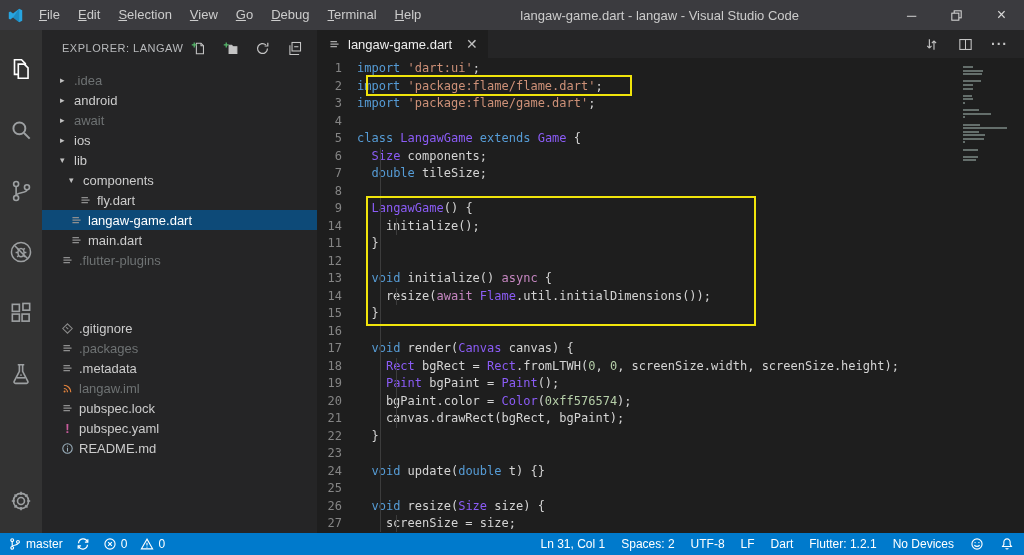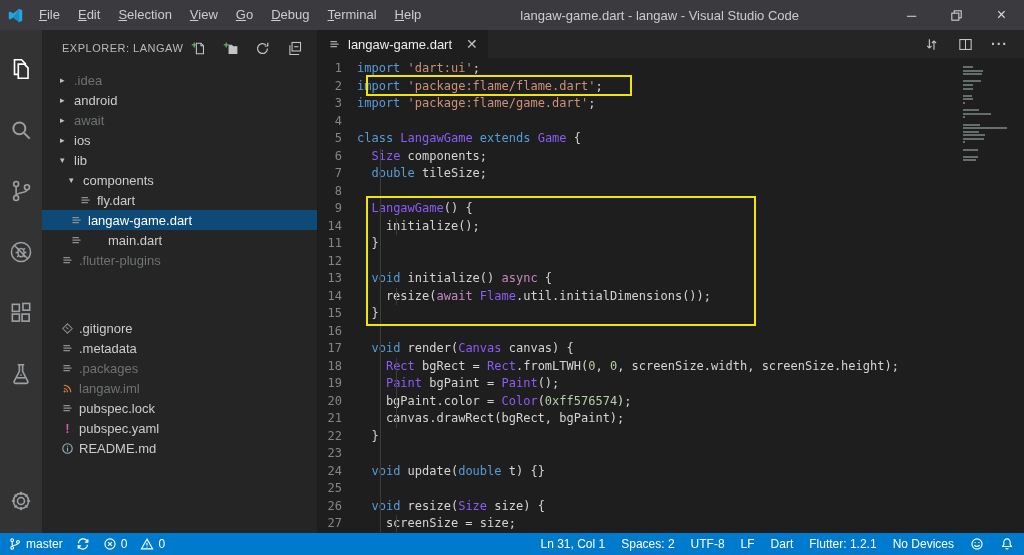--- a/index.html
+++ b/index.html
@@ -264,21 +264,21 @@
             <span>fly.dart</span>
           </div>
           <div class="row selected" style="padding-left: 27px;">
             <span class="icon ficon">
               <svg viewBox="0 0 16 16" stroke="currentColor" stroke-width="1.6" fill="none">
                 <path d="M3 4.5h8M3 7.5h10M3 10.5h8"></path>
               </svg>
             </span>
             <span>langaw-game.dart</span>
           </div>
-          <div class="row" style="padding-left: 27px; gap: 20px;">
+          <div class="row" style="padding-left: 27px;">
             <span class="icon ficon">
               <svg viewBox="0 0 16 16" stroke="currentColor" stroke-width="1.6" fill="none">
                 <path d="M3 4.5h8M3 7.5h10M3 10.5h8"></path>
               </svg>
             </span>
             <span>main.dart</span>
           </div>
           <div class="row dim" style="padding-left: 18px;">
             <span class="icon ficon">
               <svg viewBox="0 0 16 16" stroke="currentColor" stroke-width="1.6" fill="none">
@@ -289,35 +289,35 @@
           </div>
           <div class="row" style="padding-left: 18px; margin-top: 48px;">
             <span class="icon ficon">
               <svg viewBox="0 0 16 16" fill="none" stroke="#8c8c8c" stroke-width="1.3">
                 <path d="M8 2.2L13.8 8 8 13.8 2.2 8z"></path>
                 <path d="M6.2 6.2l2.7 2.7"></path>
               </svg>
             </span>
             <span>.gitignore</span>
           </div>
+          <div class="row dim" style="padding-left: 18px;">
+            <span class="icon ficon">
+              <svg viewBox="0 0 16 16" stroke="currentColor" stroke-width="1.6" fill="none">
+                <path d="M3 4.5h8M3 7.5h10M3 10.5h8"></path>
+              </svg>
+            </span>
+            <span>.packages</span>
+          </div>
           <div class="row" style="padding-left: 18px;">
             <span class="icon ficon">
               <svg viewBox="0 0 16 16" stroke="currentColor" stroke-width="1.6" fill="none">
                 <path d="M3 4.5h8M3 7.5h10M3 10.5h8"></path>
               </svg>
             </span>
             <span>.metadata</span>
-          </div>
-          <div class="row dim" style="padding-left: 18px;">
-            <span class="icon ficon">
-              <svg viewBox="0 0 16 16" stroke="currentColor" stroke-width="1.6" fill="none">
-                <path d="M3 4.5h8M3 7.5h10M3 10.5h8"></path>
-              </svg>
-            </span>
-            <span>.packages</span>
           </div>
           <div class="row dim" style="padding-left: 18px;">
             <span class="icon ficon">
               <svg viewBox="0 0 16 16" fill="none" stroke="#e0823d" stroke-width="1.5">
                 <path d="M3.5 8A4.5 4.5 0 018 12.5M3.5 4A8.5 8.5 0 0112 12.5"></path>
                 <circle cx="4.4" cy="11.6" r="1.2" fill="#e0823d" stroke="none"></circle>
               </svg>
             </span>
             <span>langaw.iml</span>
           </div>

